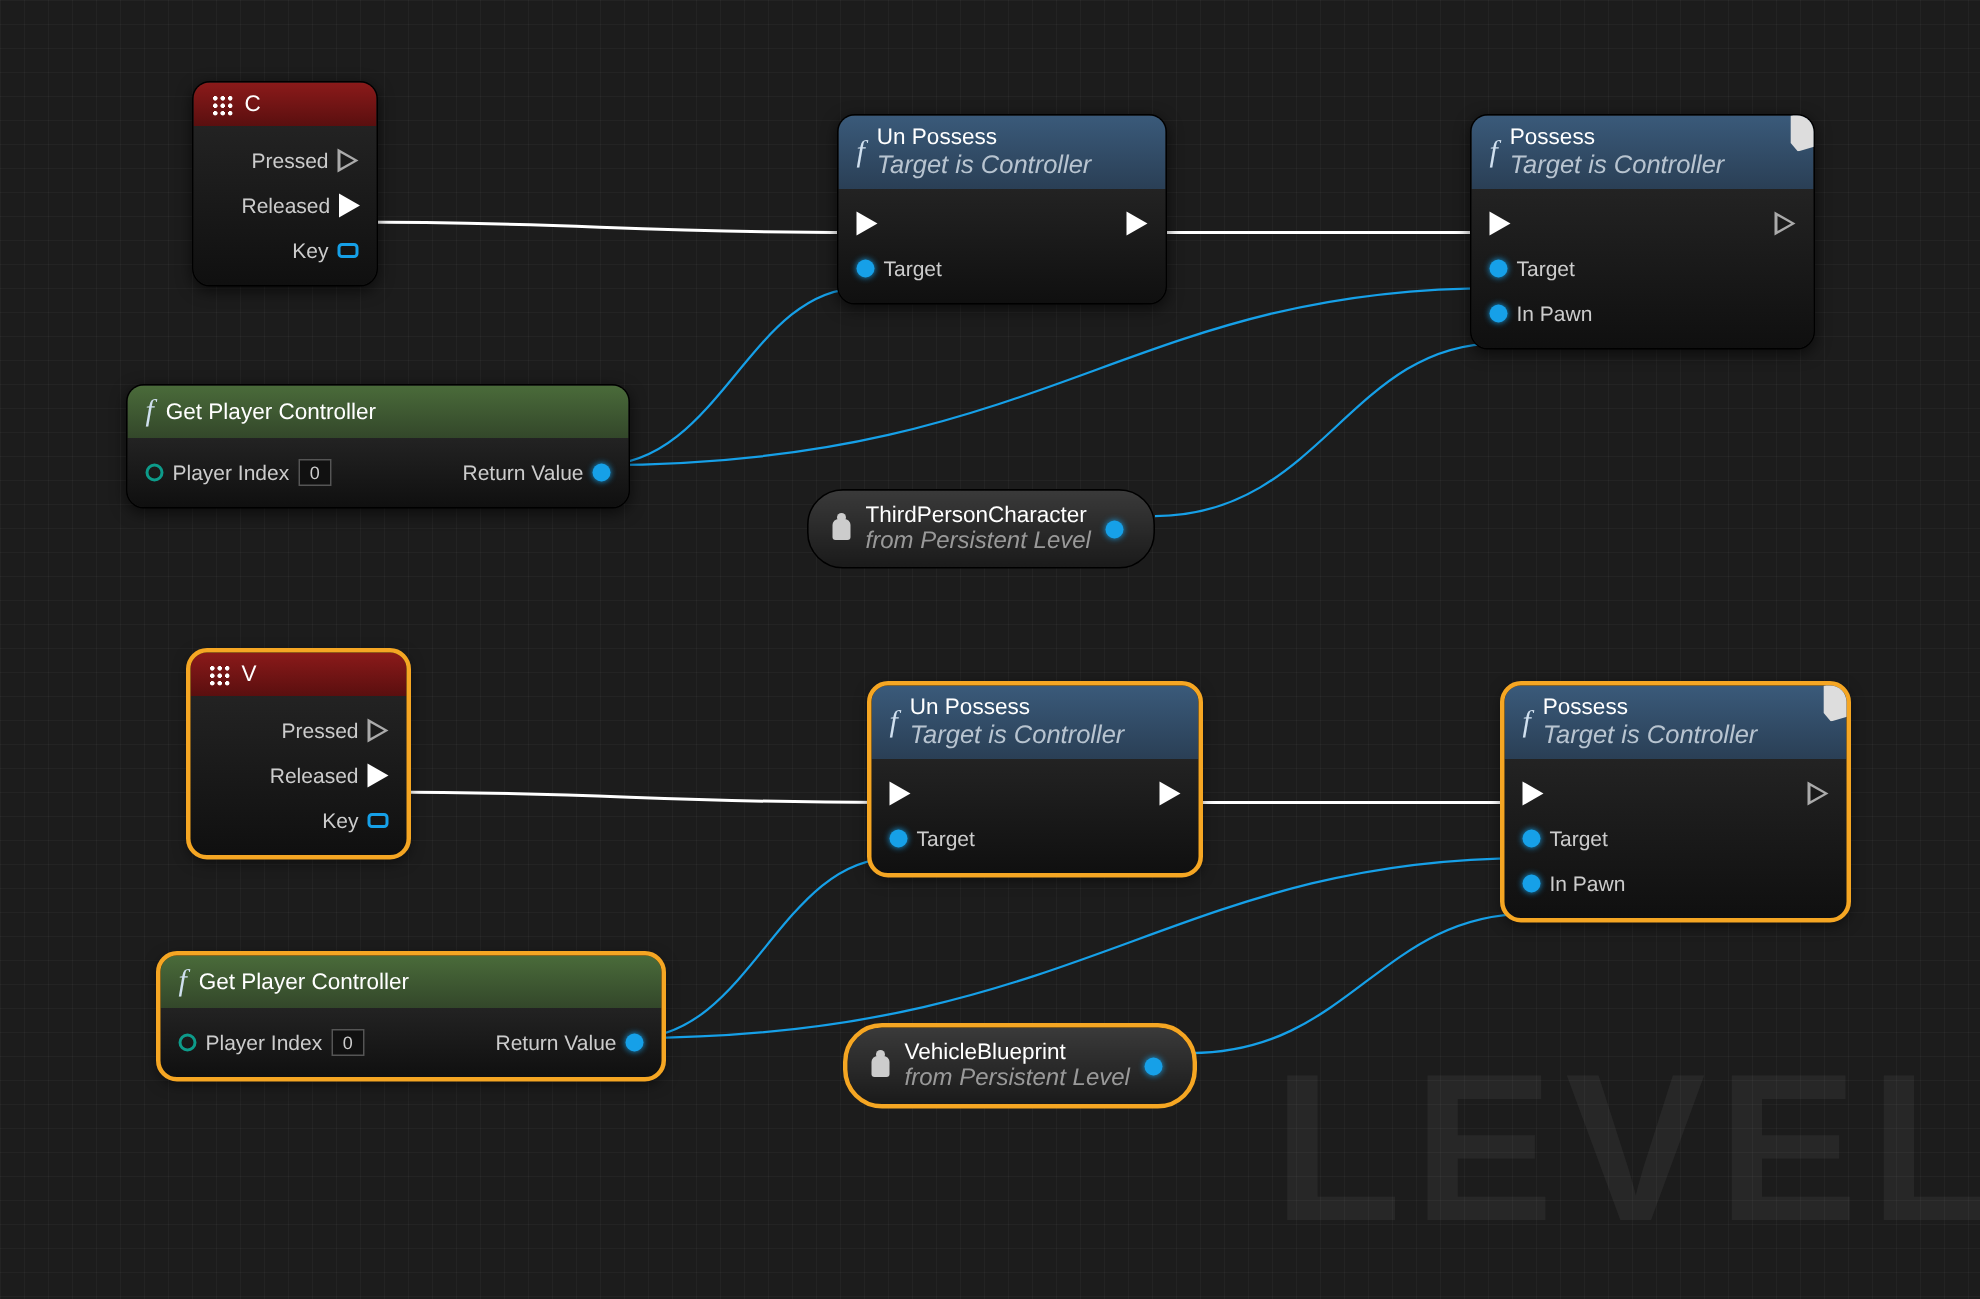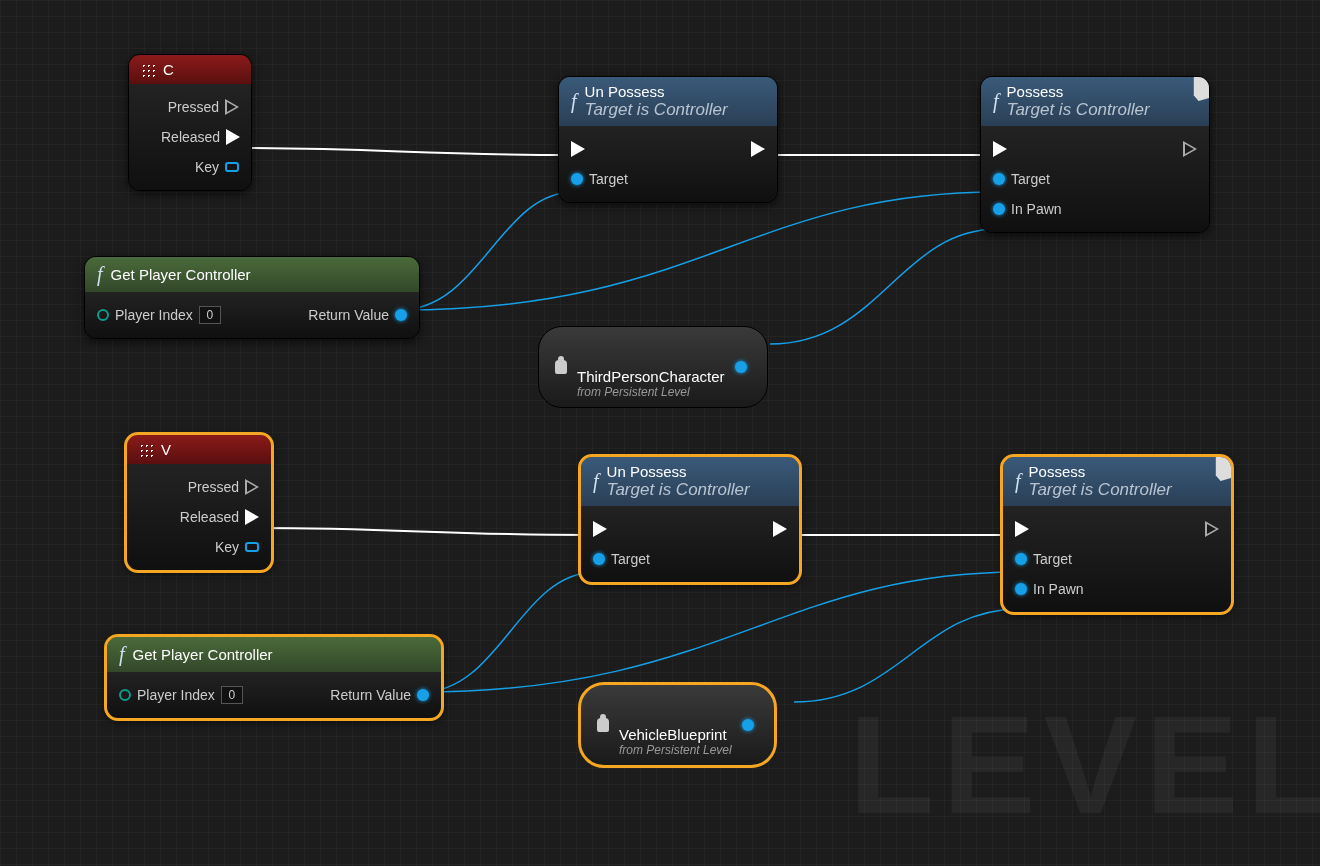--- a/index.html
+++ b/index.html
@@ -130,22 +130,22 @@
 .refnode .ref-icon {
   width: 12px; height: 14px;
   background: #ccc;
   border-radius: 4px 4px 2px 2px;
   position: relative;
 }
 .refnode .ref-icon::before {
   content:''; position:absolute; top:-4px; left:3px;
   width:6px; height:6px; background:#ccc; border-radius:50%;
 }
-.refnode .ref-text .t { color:#fff; font-size:15px;margin-top:33px; }
-.refnode .ref-text .s { color:#999; font-size:12px; font-style:italic; }
+.refnode .ref-text .t { color:#fff; font-size:15px; }
+.refnode .ref-text .s { color:#999; font-size:16px; font-style:italic; }
 </style>
 </head>
 <body>
 
 <svg class="connections">
 
   <path d="M 232 148 C 380 148 420 155 570 155" stroke="#fff" stroke-width="2" fill="none"></path>
   <path d="M 758 155 L 992 155" stroke="#fff" stroke-width="2" fill="none"></path>
 
   <path d="M 400 310 C 480 310 500 192 574 192" stroke="#16a0e8" stroke-width="1.5" fill="none"></path>
@@ -390,21 +390,21 @@
         <input class="input-box" value="0" style="">
       </div>
       <div class="pin out">
           <span class="data-pin blue"></span>
           <span>Return Value</span>
         </div>
     </div>
   </div>
 </div>
 
-<div class="refnode selected" style="left:580px; top:684px;">
+<div class="refnode selected" style="left:564px; top:684px;">
   <span class="ref-icon"></span>
   <div class="ref-text">
     <div class="t">VehicleBlueprint</div>
     <div class="s">from Persistent Level</div>
   </div>
   <span class="data-pin blue"></span>
 </div>
 
 <div class="watermark">LEVEL</div>
 

